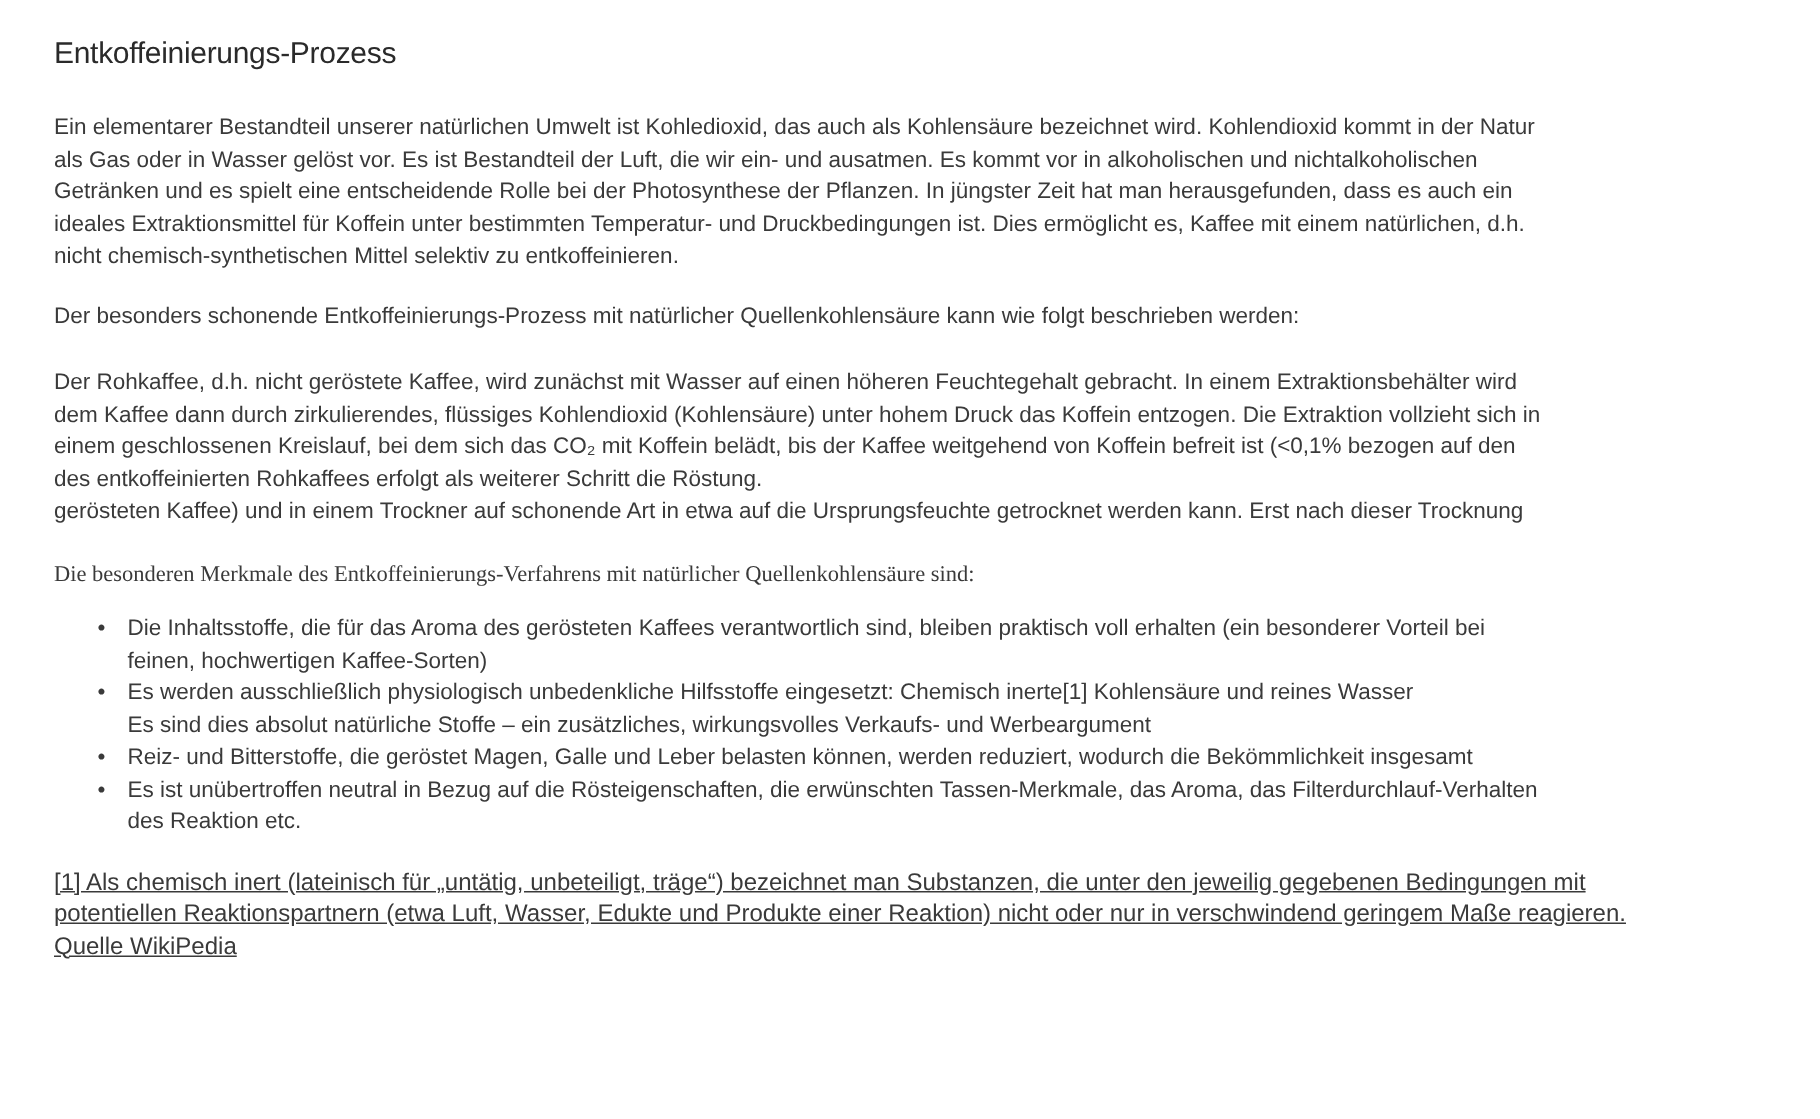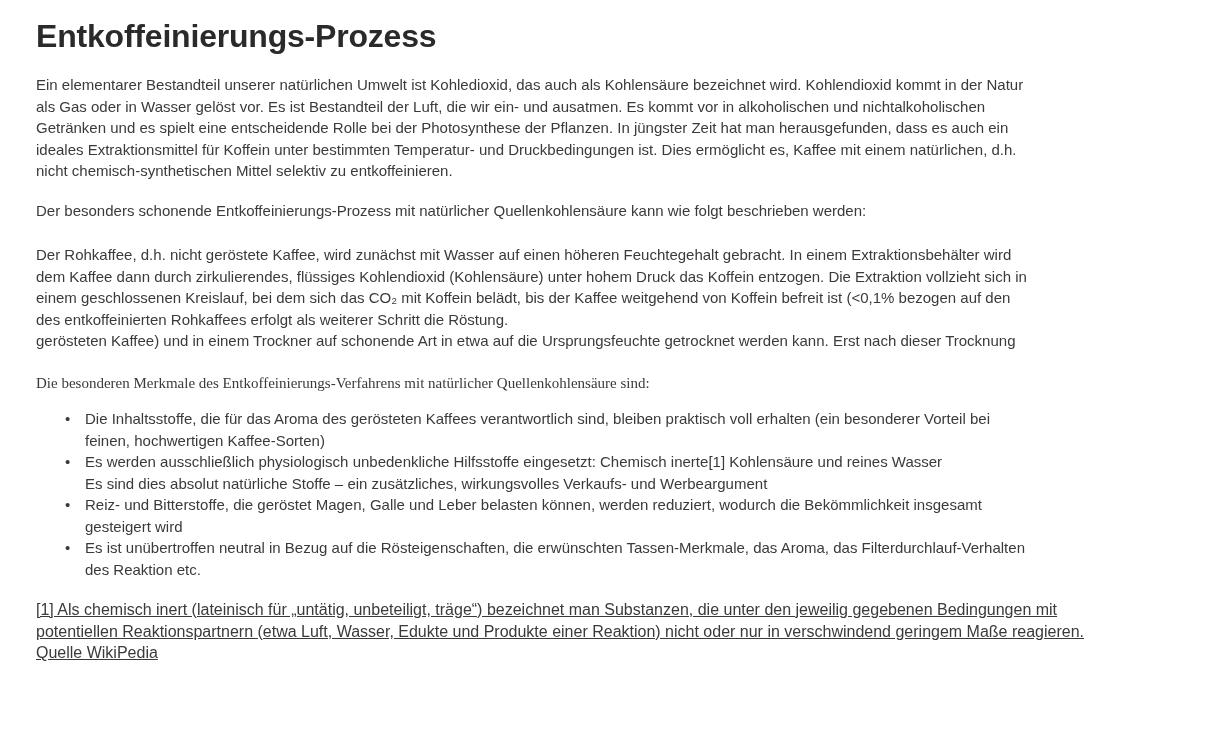--- a/index.html
+++ b/index.html
@@ -12,23 +12,23 @@
     height: 746px;
     overflow: hidden;
     font-family: "Liberation Sans", "DejaVu Sans", sans-serif;
     color: #3a3a3a;
   }
   .page {
     padding: 20px 30px 0 36px;
   }
   .doc-title {
     margin: 0;
-    font-size: 32px;
+    font-size: 20px;
     line-height: 32px;
-    font-weight: 700;
+    font-weight: 400;
     color: #2a2a2a;
     letter-spacing: -0.2px;
   }
   .doc-subtitle {
     margin: 24px 0 0 0;
     font-size: 15.5px;
     line-height: 21.5px;
     font-weight: 700;
     color: #2a2a2a;
   }
@@ -106,21 +106,20 @@
       <div class="line">feinen, hochwertigen Kaffee-Sorten)</div>
     </li>
     <li class="feature-item">
       <span class="bullet-marker">•</span>
       <div class="line">Es werden ausschließlich physiologisch unbedenkliche Hilfsstoffe eingesetzt: Chemisch inerte[1] Kohlensäure und reines Wasser</div>
       <div class="line">Es sind dies absolut natürliche Stoffe – ein zusätzliches, wirkungsvolles Verkaufs- und Werbeargument</div>
     </li>
     <li class="feature-item">
       <span class="bullet-marker">•</span>
       <div class="line">Reiz- und Bitterstoffe, die geröstet Magen, Galle und Leber belasten können, werden reduziert, wodurch die Bekömmlichkeit insgesamt</div>
-      <div class="line">gesteigert wird</div>
     </li>
     <li class="feature-item">
       <span class="bullet-marker">•</span>
       <div class="line">Es ist unübertroffen neutral in Bezug auf die Rösteigenschaften, die erwünschten Tassen-Merkmale, das Aroma, das Filterdurchlauf-Verhalten</div>
       <div class="line">des Reaktion etc.</div>
     </li>
   </ul>
 
   <div class="para footnote">
     <div class="line">[1] Als chemisch inert (lateinisch für „untätig, unbeteiligt, träge“) bezeichnet man Substanzen, die unter den jeweilig gegebenen Bedingungen mit</div>

